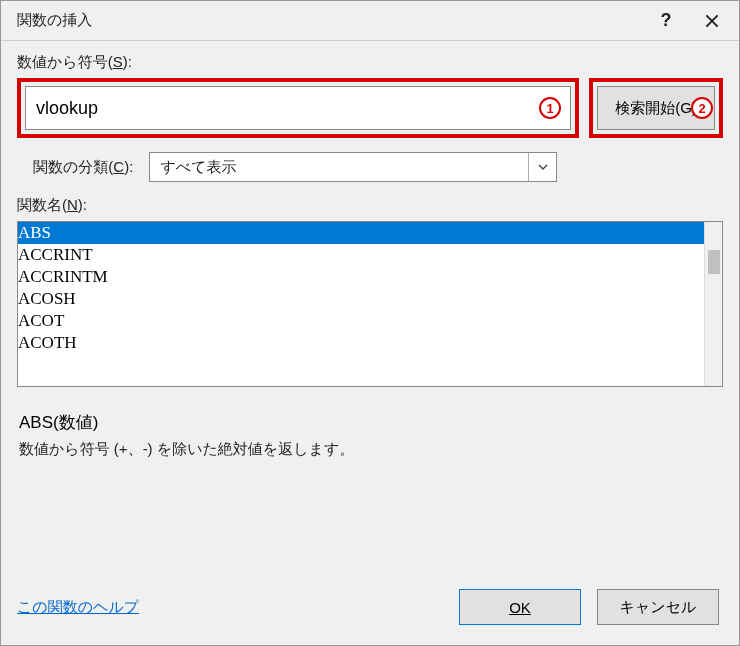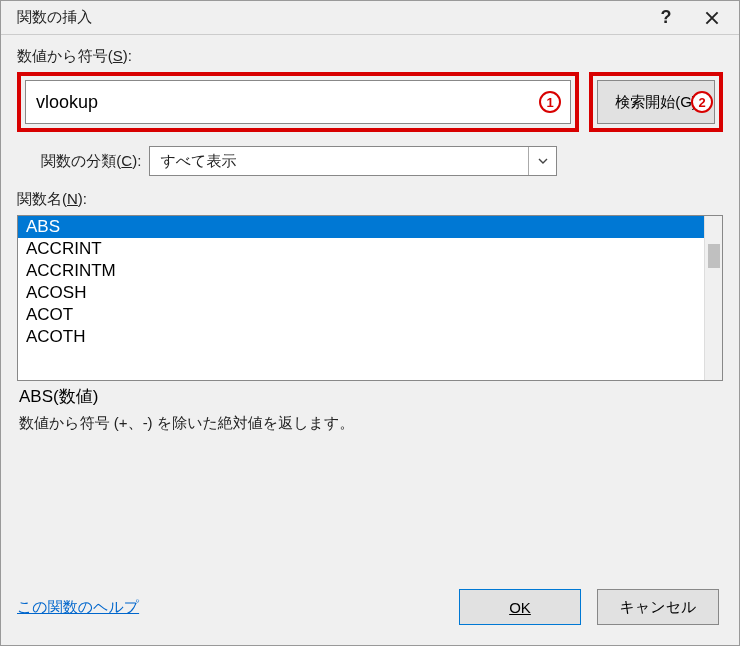--- a/index.html
+++ b/index.html
@@ -13,21 +13,21 @@
     }
     .dialog {
       width: 740px;
       height: 646px;
       background: #f0f0f0;
       border: 1px solid #999;
       display: flex;
       flex-direction: column;
     }
     .titlebar {
-      height: 34px;
+      height: 40px;
       display: flex;
       align-items: center;
       padding: 0 4px 0 16px;
       border-bottom: 1px solid #ccc;
       background: #f0f0f0;
     }
     .titlebar-title { flex: 1; font-size: 15px; color: #222; }
     .titlebar-btn {
       width: 46px; height: 32px;
       display: flex; align-items: center; justify-content: center;
@@ -57,40 +57,40 @@
     .callout {
       position: absolute; width: 22px; height: 22px; border: 2px solid #d80000;
       border-radius: 50%; background: #fff; color: #d80000;
       font-size: 13px; font-weight: bold;
       display: flex; align-items: center; justify-content: center;
       pointer-events: none;
     }
     .c1 { right: 14px; top: 50%; transform: translateY(-50%); }
     .c2 { right: 6px; top: 50%; transform: translateY(-50%); }
 
-    .row-cat { display: flex; align-items: center; gap: 8px; margin-bottom: 14px; margin-left: 24px; }
+    .row-cat { display: flex; align-items: center; gap: 16px; margin-bottom: 14px; margin-left: 16px; }
     .select-wrap {
       display: flex; align-items: center; width: 408px; height: 30px;
       border: 1px solid #888; background: #fff;
     }
     .select-wrap .sel-text { flex: 1; padding: 0 10px; font-size: 15px; color: #222; }
     .select-wrap .sel-arrow {
       width: 28px; height: 100%; border-left: 1px solid #aaa;
       display: flex; align-items: center; justify-content: center; color: #444;
     }
     .select-wrap .sel-arrow svg { width: 10px; height: 6px; }
 
     .listbox-wrap { display: flex; border: 1px solid #888; background: #fff; height: 166px; }
     .listbox { flex: 1; overflow: hidden; }
-    .list-item { padding: 1px 8px; font-size: 17px; font-family: Liberation Sans, sans-serif; }
+    .list-item { padding: 1px 0; font-size: 17px; font-family: Liberation Serif, serif; }
     .list-item.selected { background: #0078d4; color: #fff; }
     .scrollbar { width: 18px; background: #f0f0f0; position: relative; border-left: 1px solid #ddd; }
     .scrollbar .thumb { position: absolute; top: 28px; left: 3px; width: 12px; height: 24px; background: #c0c0c0; }
 
-    .desc { padding: 4px 2px 0 2px; }
+    .desc { padding: 24px 2px 0 2px; }
     .desc .sig { font-size: 17px; margin-bottom: 6px; }
     .desc .txt { font-size: 15px; color: #222; }
 
     .spacer { flex: 1; }
 
     .footer {
       display: flex; align-items: center; padding: 14px 20px 20px 16px; gap: 16px;
     }
     .help-link { color: #0066cc; text-decoration: underline; font-size: 15px; text-align: center; }
     .footer-spacer { flex: 1; }

